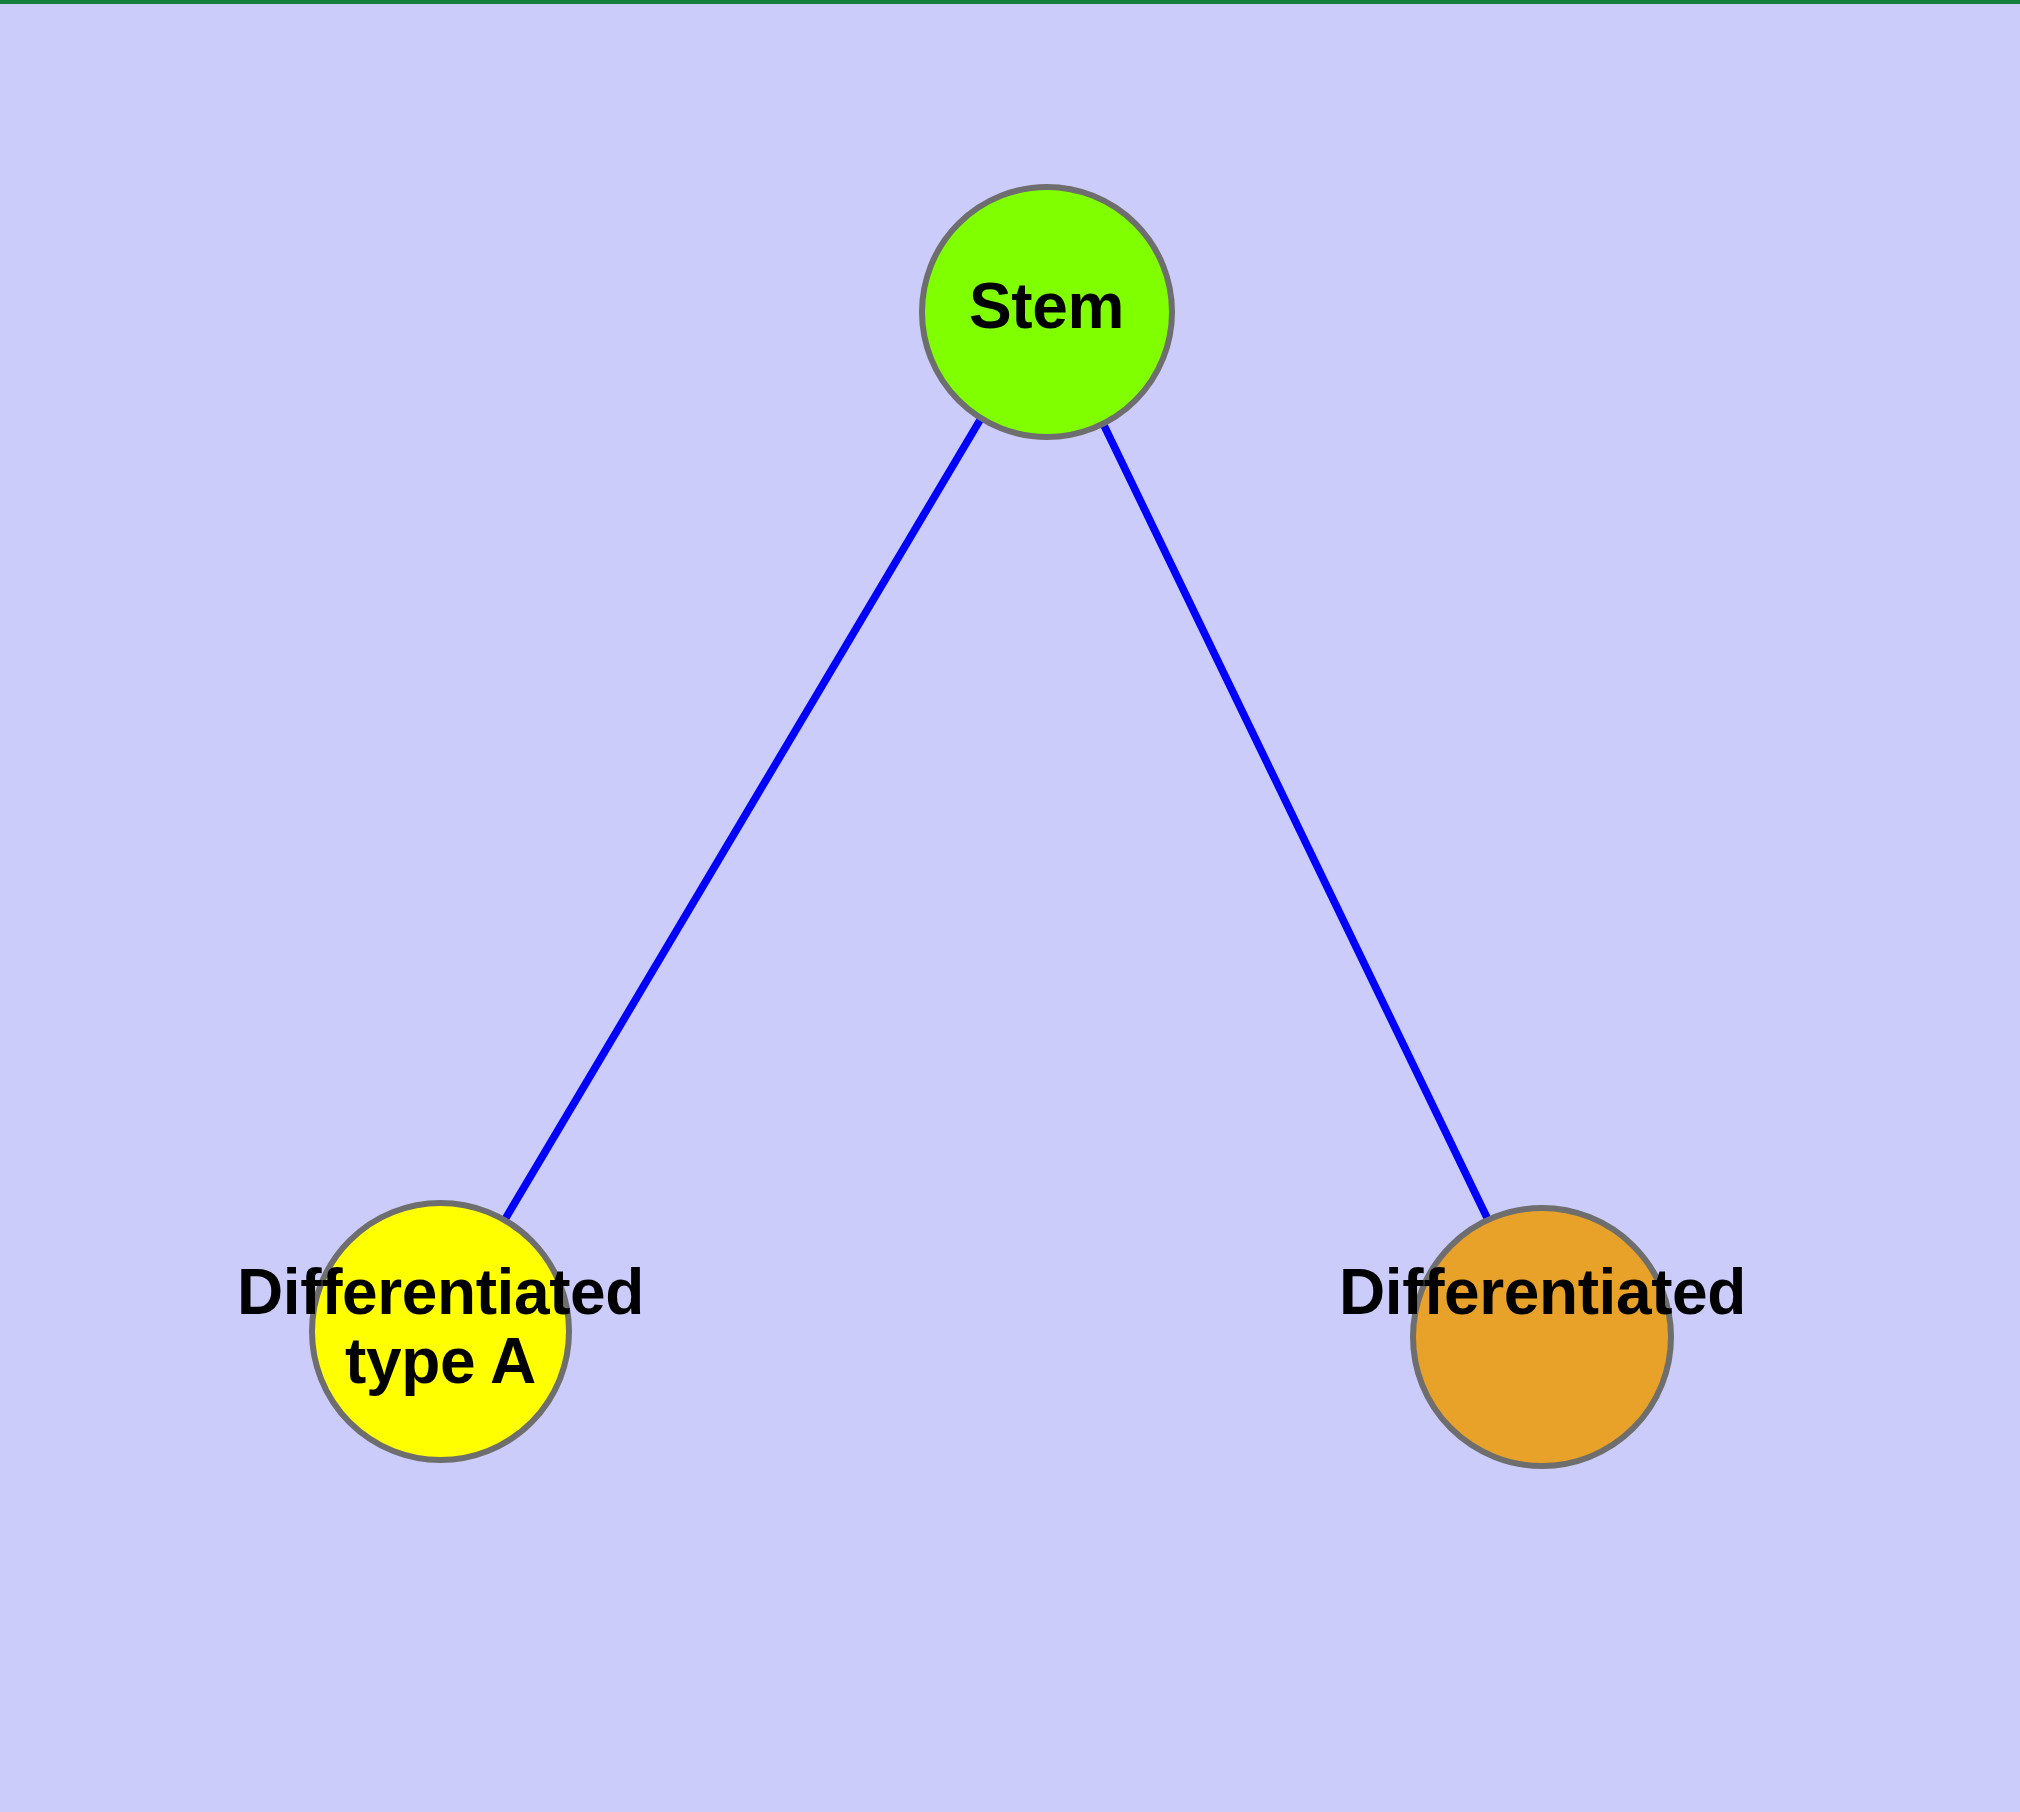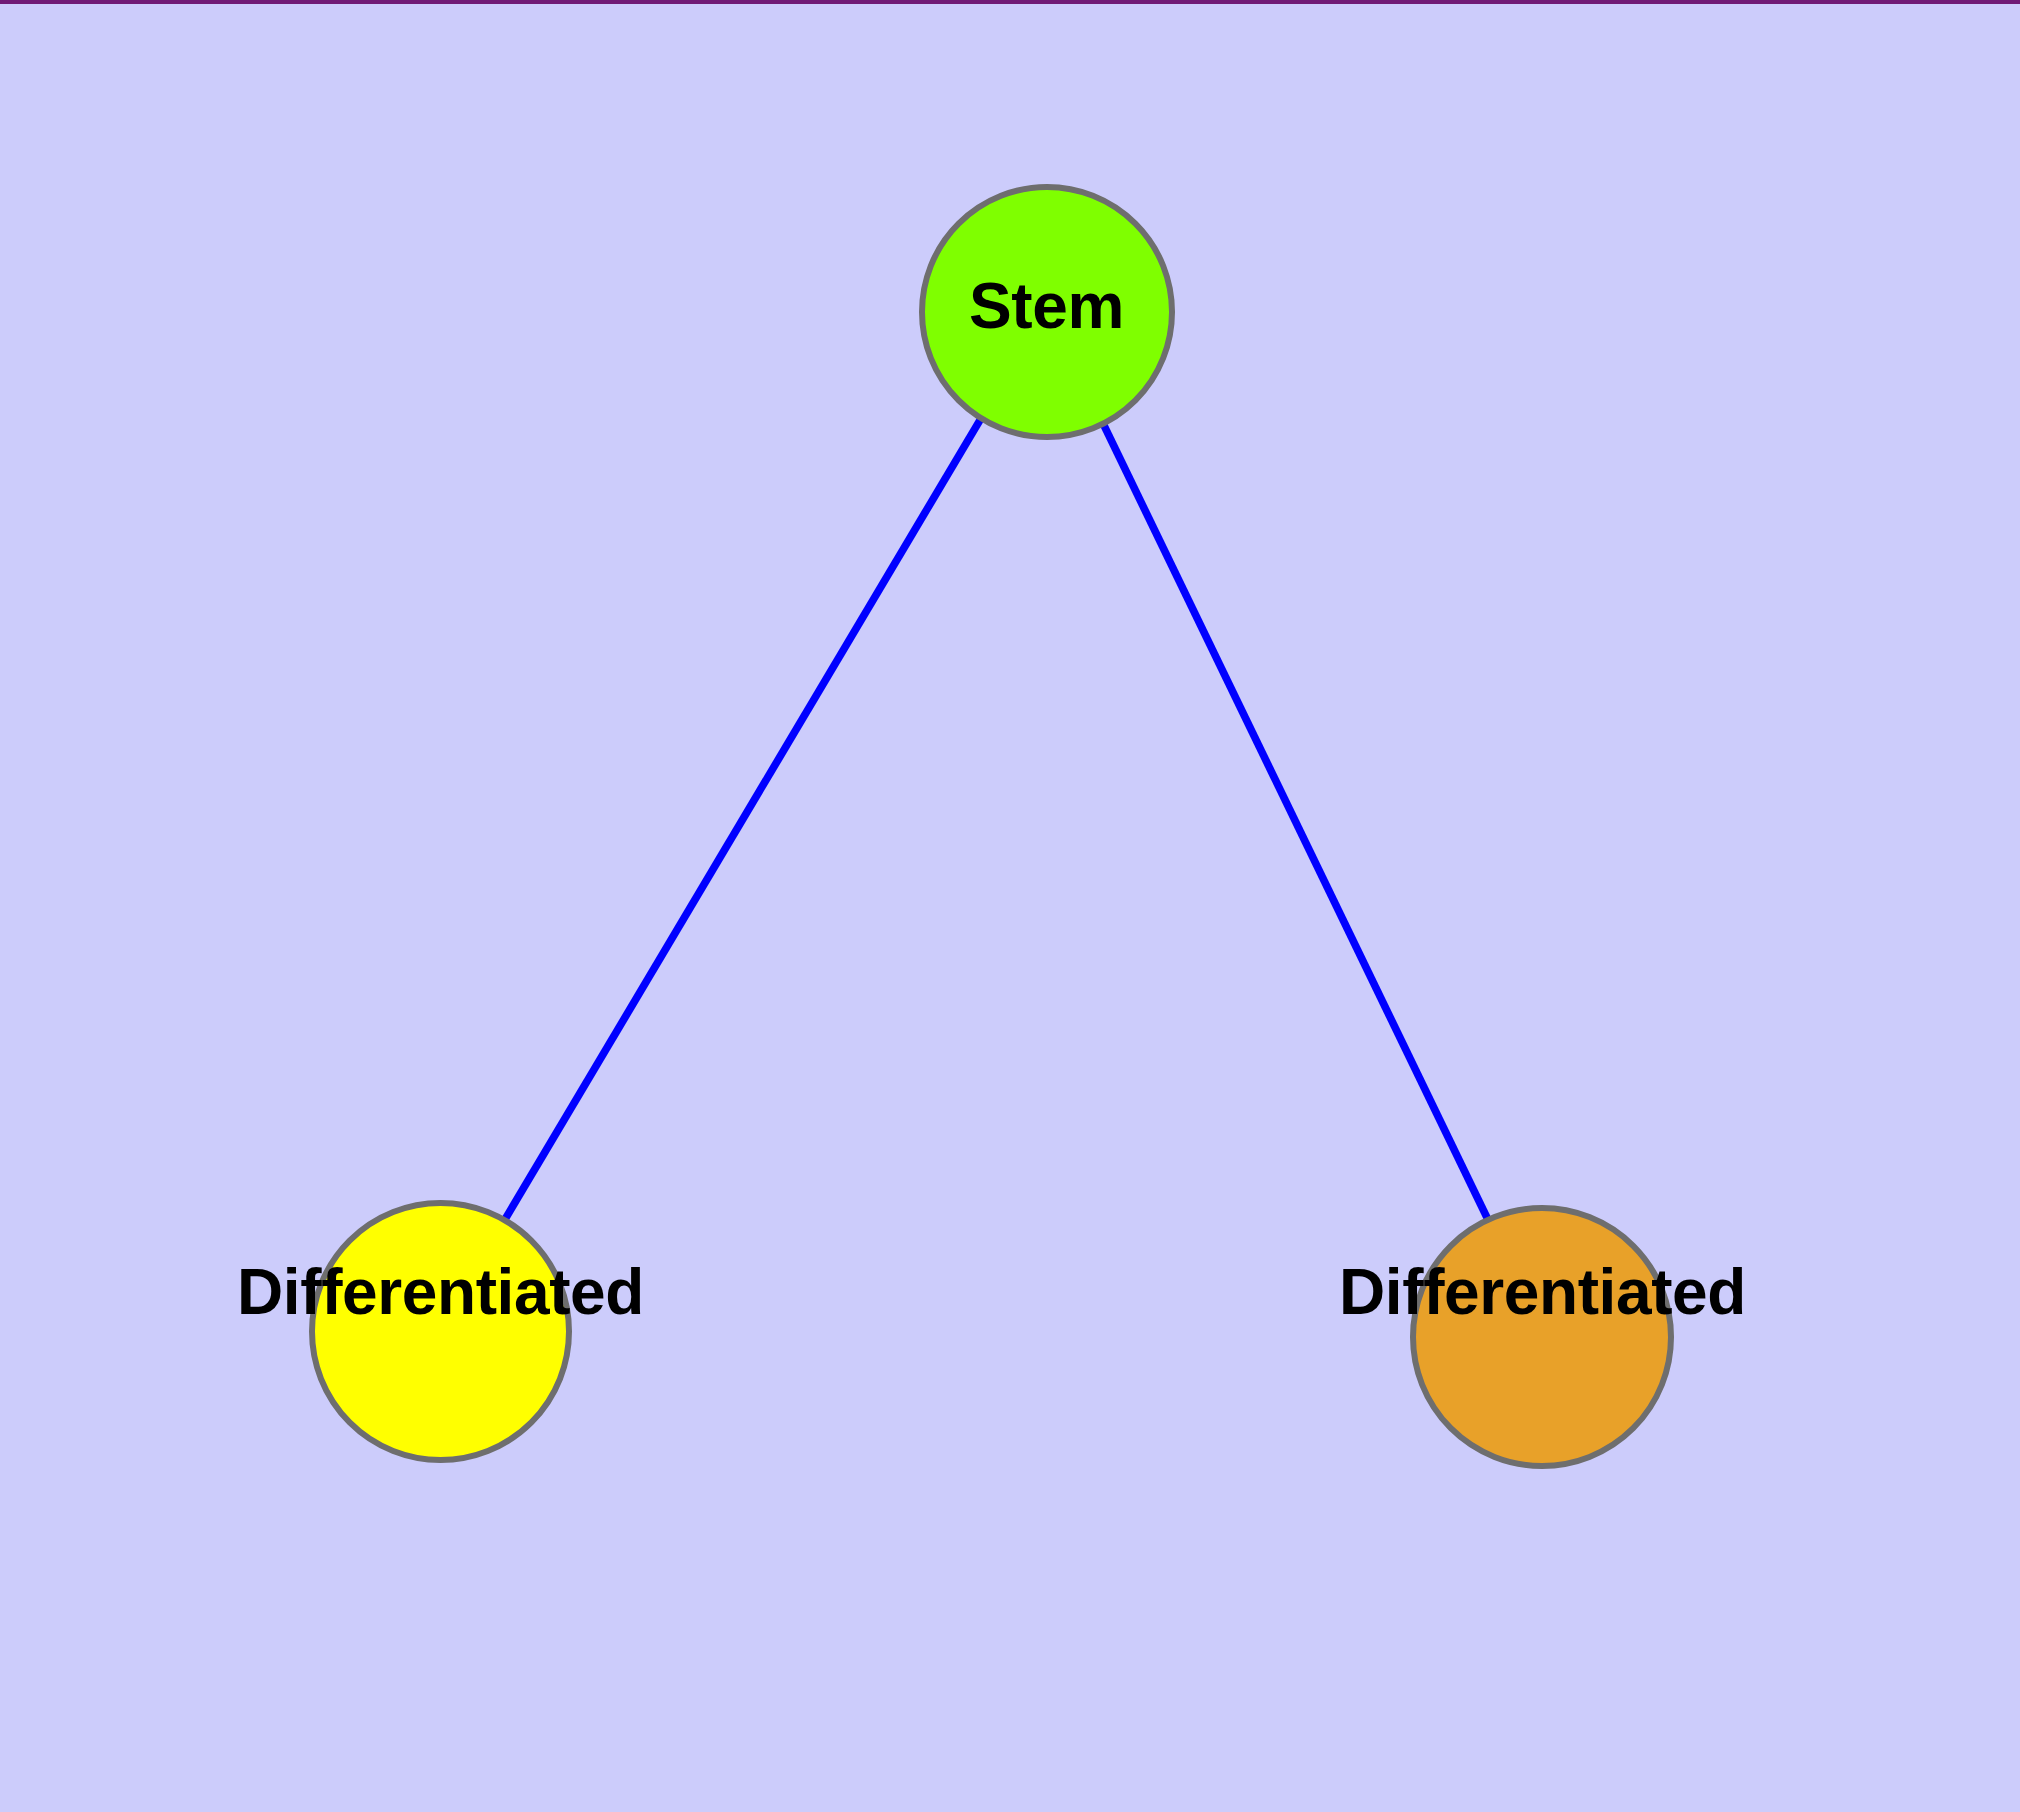--- a/index.html
+++ b/index.html
@@ -4,21 +4,21 @@
 <style>
   html, body {
     margin: 0;
     padding: 0;
     background: #ffffff;
   }
   #canvas {
     position: relative;
     width: 2021px;
     height: 1812px;
-    background: #701a75;
+    background: #15803d;
     overflow: hidden;
     font-family: "Liberation Sans", sans-serif;
   }
   #plot-area {
     position: absolute;
     left: 0;
     top: 4.2px;
     width: 2021px;
     height: 1808px;
     background: #ccccfb;
@@ -67,20 +67,21 @@
 
     <div class="node-group" style="left:919px; top:180px; width:256px; height:256px;">
       <div class="node-circle" style="left:0; top:0; width:256px; height:256px; background:#7fff00;"></div>
       <div class="node-label" style="left:-170px; top:88px; width:595px; font-size:64px;">Stem</div>
     </div>
 
     <div class="node-group" style="left:309px; top:1196px; width:263px; height:263px;">
       <div class="node-circle" style="left:0; top:0; width:263px; height:263px; background:#ffff00;"></div>
       <div class="node-label" style="left:-284px; top:58px; width:831px; font-size:64px;">
         <div>Differentiated</div>
+        <div>type A</div>
       </div>
     </div>
 
     <div class="node-group" style="left:1410px; top:1201px; width:264px; height:264px;">
       <div class="node-circle" style="left:0; top:0; width:264px; height:264px; background:#e8a129;"></div>
       <div class="node-label" style="left:-283px; top:53px; width:831px; font-size:64px;">
         <div>Differentiated</div>
       </div>
     </div>
 

